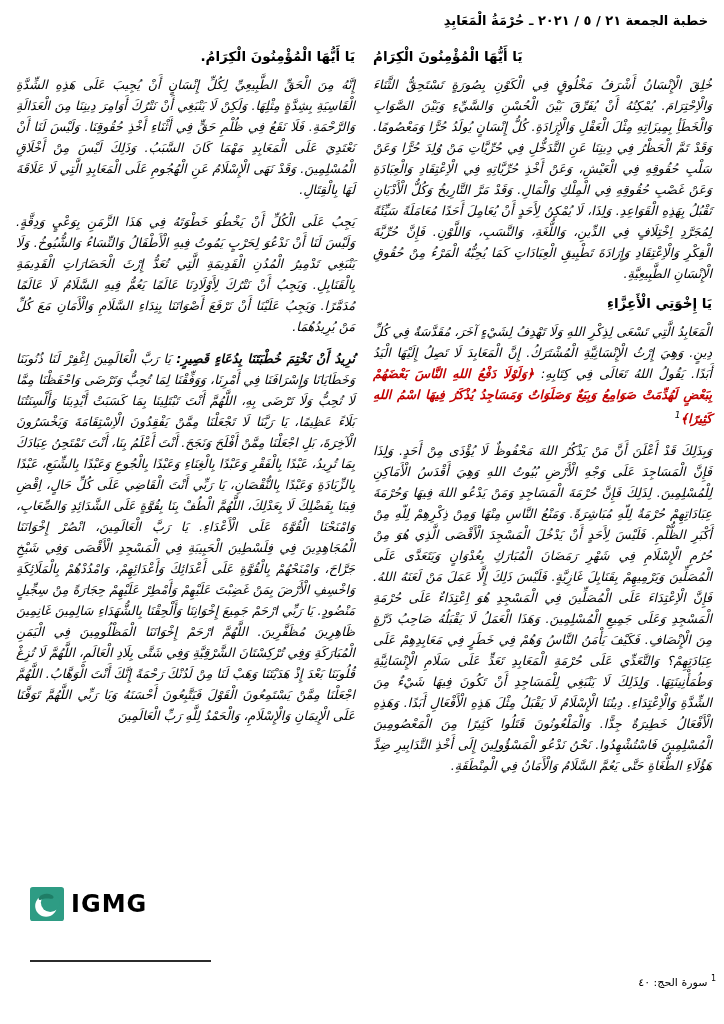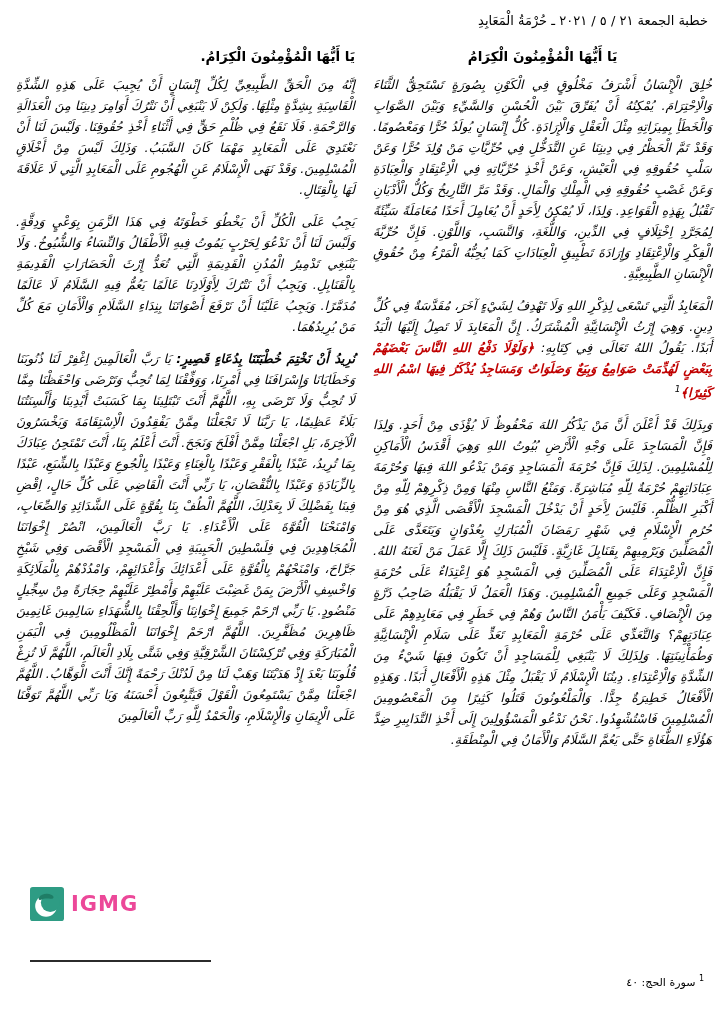--- a/index.html
+++ b/index.html
@@ -11,94 +11,95 @@
     overflow: hidden;
     direction: rtl;
     font-family: "DejaVu Sans", sans-serif;
     color: #000;
   }
   .doc-header {
     position: absolute;
     top: 13px;
     right: 16px;
     font-size: 13px;
-    font-weight: normal;
+    font-weight: bold;
     white-space: nowrap;
   }
   .columns {
     position: absolute;
     top: 46px;
     right: 12px;
     left: 16px;
     display: flex;
     gap: 18px;
   }
   .col { width: 339px; flex: 0 0 339px; }
   .heading {
     font-size: 13.5px;
     font-weight: bold;
     margin: 2px 0 10px 0;
   }
-  .heading.center { text-align: center; }
+  .heading.center { text-align: left; }
   .para {
     font-size: 12.6px;
     line-height: 21px;
     text-align: justify;
     margin: 0 0 11px 0;
     font-style: italic;
   }
   .verse { color: #C00000; font-weight: bold; }
   .fn-ref { font-size: 9px; color: #000; }
   .logo {
     position: absolute;
     top: 887px;
     left: 30px;
     display: flex;
     align-items: center;
     gap: 7px;
     direction: ltr;
   }
   .logo-mark { display: inline-block; width: 34px; height: 34px; }
   .logo-text {
-    font-size: 21px;
+    font-size: 24px;
     font-weight: 800;
     letter-spacing: 1px;
-    color: #ec4899;
+    color: #000000;
     font-family: "DejaVu Sans", sans-serif;
   }
   .fn-rule {
     position: absolute;
     top: 960px;
     left: 30px;
     width: 181px;
     height: 2px;
     background: #2b2b2b;
   }
   .footnote {
     position: absolute;
     top: 974px;
-    right: 20px;
+    right: 8px;
     font-size: 11px;
     direction: rtl;
     margin-left: 10px;
   }
   .footnote sup { font-size: 8px; }
 </style>
 </head>
 <body>
 
 <div class="page">
 
   <div class="doc-header">خطبة الجمعة ٢١ / ٥ / ٢٠٢١ ـ حُرْمَةُ الْمَعَابِدِ</div>
 
   <div class="columns">
 
     <div class="col">
       <div class="heading center">يَا أَيُّهَا الْمُؤْمِنُونَ الْكِرَامُ</div>
       <p class="para">خُلِقَ الْإِنْسَانُ أَشْرَفُ مَخْلُوقٍ فِي الْكَوْنِ بِصُورَةٍ تَسْتَحِقُّ الثَّنَاءَ وَالْاِحْتِرَامَ. يُمْكِنُهُ أَنْ يُفَرِّقَ بَيْنَ الْحُسْنِ وَالسَّيِّءِ وَبَيْنَ الصَّوَابِ وَالْخَطَأِ بِمِيزَاتِهِ مِثْلَ الْعَقْلِ وَالْإِرَادَةِ. كُلُّ إِنْسَانٍ يُولَدُ حُرًّا وَمَعْصُومًا. وَقَدْ تَمَّ الْحَظْرُ فِي دِينِنَا عَنِ التَّدَخُّلِ فِي حُرِّيَّاتِ مَنْ وُلِدَ حُرًّا وَعَنْ سَلْبِ حُقُوقِهِ فِي الْعَيْشِ، وَعَنْ أَخْذِ حُرِّيَّاتِهِ فِي الْاِعْتِقَادِ وَالْعِبَادَةِ وَعَنْ غَصْبِ حُقُوقِهِ فِي الْمِلْكِ وَالْمَالِ. وَقَدْ مَرَّ التَّارِيخُ وَكُلُّ الْأَدْيَانِ تَقْبُلُ بِهَذِهِ الْقَوَاعِدِ. وَلِذَا، لَا يُمْكِنُ لِأَحَدٍ أَنْ يُعَامِلَ أَحَدًا مُعَامَلَةً سَيِّئَةً لِمُجَرَّدِ اِخْتِلَافٍ فِي الدِّينِ، وَاللُّغَةِ، وَالنَّسَبِ، وَاللَّوْنِ. فَإِنَّ حُرِّيَّةَ الْفِكْرِ وَالْاِعْتِقَادِ وَإِرَادَةَ تَطْبِيقِ الْعِبَادَاتِ كَمَا يُحِبُّهُ الْمَرْءُ مِنْ حُقُوقِ الْإِنْسَانِ الطَّبِيعِيَّةِ.</p>
+      <div class="heading">يَا إِخْوَتِي الْأَعِزَّاءِ</div>
       <p class="para"><span>الْمَعَابِدُ الَّتِي تَسْعَى لِذِكْرِ اللهِ وَلَا تَهْدِفُ لِشَيْءٍ آخَرَ، مُقَدَّسَةٌ فِي كُلِّ دِينٍ. وَهِيَ إِرْثُ الْإِنْسَانِيَّةِ الْمُشْتَرَكُ. إِنَّ الْمَعَابِدَ لَا تَصِلُ إِلَيْهَا الْيَدُ أَبَدًا. يَقُولُ اللهُ تَعَالَى فِي كِتَابِهِ: </span><span class="verse">﴿وَلَوْلَا دَفْعُ اللهِ النَّاسَ بَعْضَهُمْ بِبَعْضٍ لَهُدِّمَتْ صَوَامِعُ وَبِيَعٌ وَصَلَوَاتٌ وَمَسَاجِدُ يُذْكَرُ فِيهَا اسْمُ اللهِ كَثِيرًا﴾</span><sup class="fn-ref">1</sup></p>
       <p class="para">وَبِذَلِكَ قَدْ أَعْلَنَ أَنَّ مَنْ يَذْكُرُ اللهَ مَحْفُوظٌ لَا يُؤْذَى مِنْ أَحَدٍ. وَلِذَا فَإِنَّ الْمَسَاجِدَ عَلَى وَجْهِ الْأَرْضِ بُيُوتُ اللهِ وَهِيَ أَقْدَسُ الْأَمَاكِنِ لِلْمُسْلِمِينَ. لِذَلِكَ فَإِنَّ حُرْمَةَ الْمَسَاجِدِ وَمَنْ يَدْعُو اللهَ فِيهَا وَحُرْمَةَ عِبَادَاتِهِمْ حُرْمَةٌ لِلّهِ مُبَاشِرَةً. وَمَنْعُ النَّاسِ مِنْهَا وَمِنْ ذِكْرِهِمْ لِلّهِ مِنْ أَكْبَرِ الظُّلْمِ. فَلَيْسَ لِأَحَدٍ أَنْ يَدْخُلَ الْمَسْجِدَ الْأَقْصَى الَّذِي هُوَ مِنْ حُرُمِ الْإِسْلَامِ فِي شَهْرِ رَمَضَانَ الْمُبَارَكِ بِعُدْوَانٍ وَيَتَعَدَّى عَلَى الْمُصَلِّينَ وَيَرْمِيهِمْ بِقَنَابِلَ غَازِيَّةٍ. فَلَيْسَ ذَلِكَ إِلَّا عَمَلَ مَنْ لَعَنَهُ اللهُ. فَإِنَّ الْاِعْتِدَاءَ عَلَى الْمُصَلِّينَ فِي الْمَسْجِدِ هُوَ اِعْتِدَاءٌ عَلَى حُرْمَةِ الْمَسْجِدِ وَعَلَى جَمِيعِ الْمُسْلِمِينَ. وَهَذَا الْعَمَلُ لَا يَقْبَلُهُ صَاحِبُ ذَرَّةٍ مِنَ الْإِنْصَافِ. فَكَيْفَ يَأْمَنُ النَّاسُ وَهُمْ فِي خَطَرٍ فِي مَعَابِدِهِمْ عَلَى عِبَادَتِهِمْ؟ وَالتَّعَدِّي عَلَى حُرْمَةِ الْمَعَابِدِ تَعَدٍّ عَلَى سَلَامِ الْإِنْسَانِيَّةِ وَطُمَأْنِينَتِهَا. وَلِذَلِكَ لَا يَنْبَغِي لِلْمَسَاجِدِ أَنْ تَكُونَ فِيهَا شَيْءٌ مِنَ الشِّدَّةِ وَالْاِعْتِدَاءِ. دِينُنَا الْإِسْلَامُ لَا يَقْبَلُ مِثْلَ هَذِهِ الْأَفْعَالِ أَبَدًا. وَهَذِهِ الْأَفْعَالُ خَطِيرَةٌ جِدًّا. وَالْمَلْعُونُونَ قَتَلُوا كَثِيرًا مِنَ الْمَعْصُومِينَ الْمُسْلِمِينَ فَاسْتُشْهِدُوا. نَحْنُ نَدْعُو الْمَسْؤُولِينَ إِلَى أَخْذِ التَّدَابِيرِ ضِدَّ هَؤُلَاءِ الطُّغَاةِ حَتَّى يَعُمَّ السَّلَامُ وَالْأَمَانُ فِي الْمِنْطَقَةِ.</p>
     </div>
 
     <div class="col">
       <div class="heading">يَا أَيُّهَا الْمُؤْمِنُونَ الْكِرَامُ.</div>
       <p class="para">إِنَّهُ مِنَ الْحَقِّ الطَّبِيعِيِّ لِكُلِّ إِنْسَانٍ أَنْ يُجِيبَ عَلَى هَذِهِ الشِّدَّةِ الْقَاسِيَةِ بِشِدَّةٍ مِثْلِهَا. وَلَكِنْ لَا يَنْبَغِي أَنْ نَتْرُكَ أَوَامِرَ دِينِنَا مِنَ الْعَدَالَةِ وَالرَّحْمَةِ. فَلَا نَقَعُ فِي ظُلْمِ حَقٍّ فِي أَثْنَاءِ أَخْذِ حُقُوقِنَا. وَلَيْسَ لَنَا أَنْ نَعْتَدِيَ عَلَى الْمَعَابِدِ مَهْمَا كَانَ السَّبَبُ. وَذَلِكَ لَيْسَ مِنْ أَخْلَاقِ الْمُسْلِمِينَ. وَقَدْ نَهَى الْإِسْلَامُ عَنِ الْهُجُومِ عَلَى الْمَعَابِدِ الَّتِي لَا عَلَاقَةَ لَهَا بِالْقِتَالِ.</p>
       <p class="para">يَجِبُ عَلَى الْكُلِّ أَنْ يَخْطُوَ خَطْوَتَهُ فِي هَذَا الزَّمَنِ بِوَعْيٍ وَدِقَّةٍ. وَلَيْسَ لَنَا أَنْ نَدْعُوَ لِحَرْبٍ يَمُوتُ فِيهِ الْأَطْفَالُ وَالنِّسَاءُ وَالشُّيُوخُ. وَلَا يَنْبَغِي تَدْمِيرُ الْمُدُنِ الْقَدِيمَةِ الَّتِي تُعَدُّ إِرْثَ الْحَضَارَاتِ الْقَدِيمَةِ بِالْقَنَابِلِ. وَيَجِبُ أَنْ نَتْرُكَ لِأَوْلَادِنَا عَالَمًا يَعُمُّ فِيهِ السَّلَامُ لَا عَالَمًا مُدَمَّرًا. وَيَجِبُ عَلَيْنَا أَنْ نَرْفَعَ أَصْوَاتَنَا بِنِدَاءِ السَّلَامِ وَالْأَمَانِ مَعَ كُلِّ مَنْ يُرِيدُهُمَا.</p>
       <p class="para"><strong>نُرِيدُ أَنْ نَخْتِمَ خُطْبَتَنَا بِدُعَاءٍ قَصِيرٍ:</strong><span> يَا رَبَّ الْعَالَمِينَ اِغْفِرْ لَنَا ذُنُوبَنَا وَخَطَايَانَا وَإِسْرَافَنَا فِي أَمْرِنَا، وَوَفِّقْنَا لِمَا تُحِبُّ وَتَرْضَى وَاحْفَظْنَا مِمَّا لَا تُحِبُّ وَلَا تَرْضَى بِهِ، اللَّهُمَّ أَنْتَ تَبْتَلِينَا بِمَا كَسَبَتْ أَيْدِينَا وَأَلْسِنَتُنَا بَلَاءً عَظِيمًا، يَا رَبَّنَا لَا تَجْعَلْنَا مِمَّنْ يَفْقِدُونَ الْاِسْتِقَامَةَ وَيَخْسَرُونَ الْآخِرَةَ، بَلِ اجْعَلْنَا مِمَّنْ أَفْلَحَ وَنَجَحَ. أَنْتَ أَعْلَمُ بِنَا، أَنْتَ تَمْتَحِنُ عِبَادَكَ بِمَا تُرِيدُ، عَبْدًا بِالْفَقْرِ وَعَبْدًا بِالْغِنَاءِ وَعَبْدًا بِالْجُوعِ وَعَبْدًا بِالشِّبَعِ، عَبْدًا بِالزِّيَادَةِ وَعَبْدًا بِالنُّقْصَانِ، يَا رَبِّي أَنْتَ الْقَاضِي عَلَى كُلِّ حَالٍ، اِقْضِ فِينَا بِفَضْلِكَ لَا بِعَدْلِكَ، اللَّهُمَّ الْطُفْ بِنَا بِقُوَّةٍ عَلَى الشَّدَائِدِ وَالصِّعَابِ، وَامْنَحْنَا الْقُوَّةَ عَلَى الْأَعْدَاءِ. يَا رَبَّ الْعَالَمِينَ، انْصُرْ إِخْوَانَنَا الْمُجَاهِدِينَ فِي فِلَسْطِينَ الْحَبِيبَةِ فِي الْمَسْجِدِ الْأَقْصَى وَفِي شَيْخِ جَرَّاحَ، وَامْنَحْهُمْ بِالْقُوَّةِ عَلَى أَعْدَائِكَ وَأَعْدَائِهِمْ، وَامْدُدْهُمْ بِالْمَلَائِكَةِ وَاخْسِفِ الْأَرْضَ بِمَنْ غَضِبْتَ عَلَيْهِمْ وَأَمْطِرْ عَلَيْهِمْ حِجَارَةً مِنْ سِجِّيلٍ مَنْضُودٍ. يَا رَبِّي ارْحَمْ جَمِيعَ إِخْوَانِنَا وَأَلْحِقْنَا بِالشُّهَدَاءِ سَالِمِينَ غَانِمِينَ ظَاهِرِينَ مُظَفَّرِينَ. اللَّهُمَّ ارْحَمْ إِخْوَانَنَا الْمَظْلُومِينَ فِي الْيَمَنِ الْمُبَارَكَةِ وَفِي تُرْكِسْتَانَ الشَّرْقِيَّةِ وَفِي شَتَّى بِلَادِ الْعَالَمِ، اللَّهُمَّ لَا تُزِغْ قُلُوبَنَا بَعْدَ إِذْ هَدَيْتَنَا وَهَبْ لَنَا مِنْ لَدُنْكَ رَحْمَةً إِنَّكَ أَنْتَ الْوَهَّابُ. اللَّهُمَّ اجْعَلْنَا مِمَّنْ يَسْتَمِعُونَ الْقَوْلَ فَيَتَّبِعُونَ أَحْسَنَهُ وَيَا رَبِّي اللَّهُمَّ تَوَفَّنَا عَلَى الْإِيمَانِ وَالْإِسْلَامِ، وَالْحَمْدُ لِلَّهِ رَبِّ الْعَالَمِينَ</span></p>
     </div>

